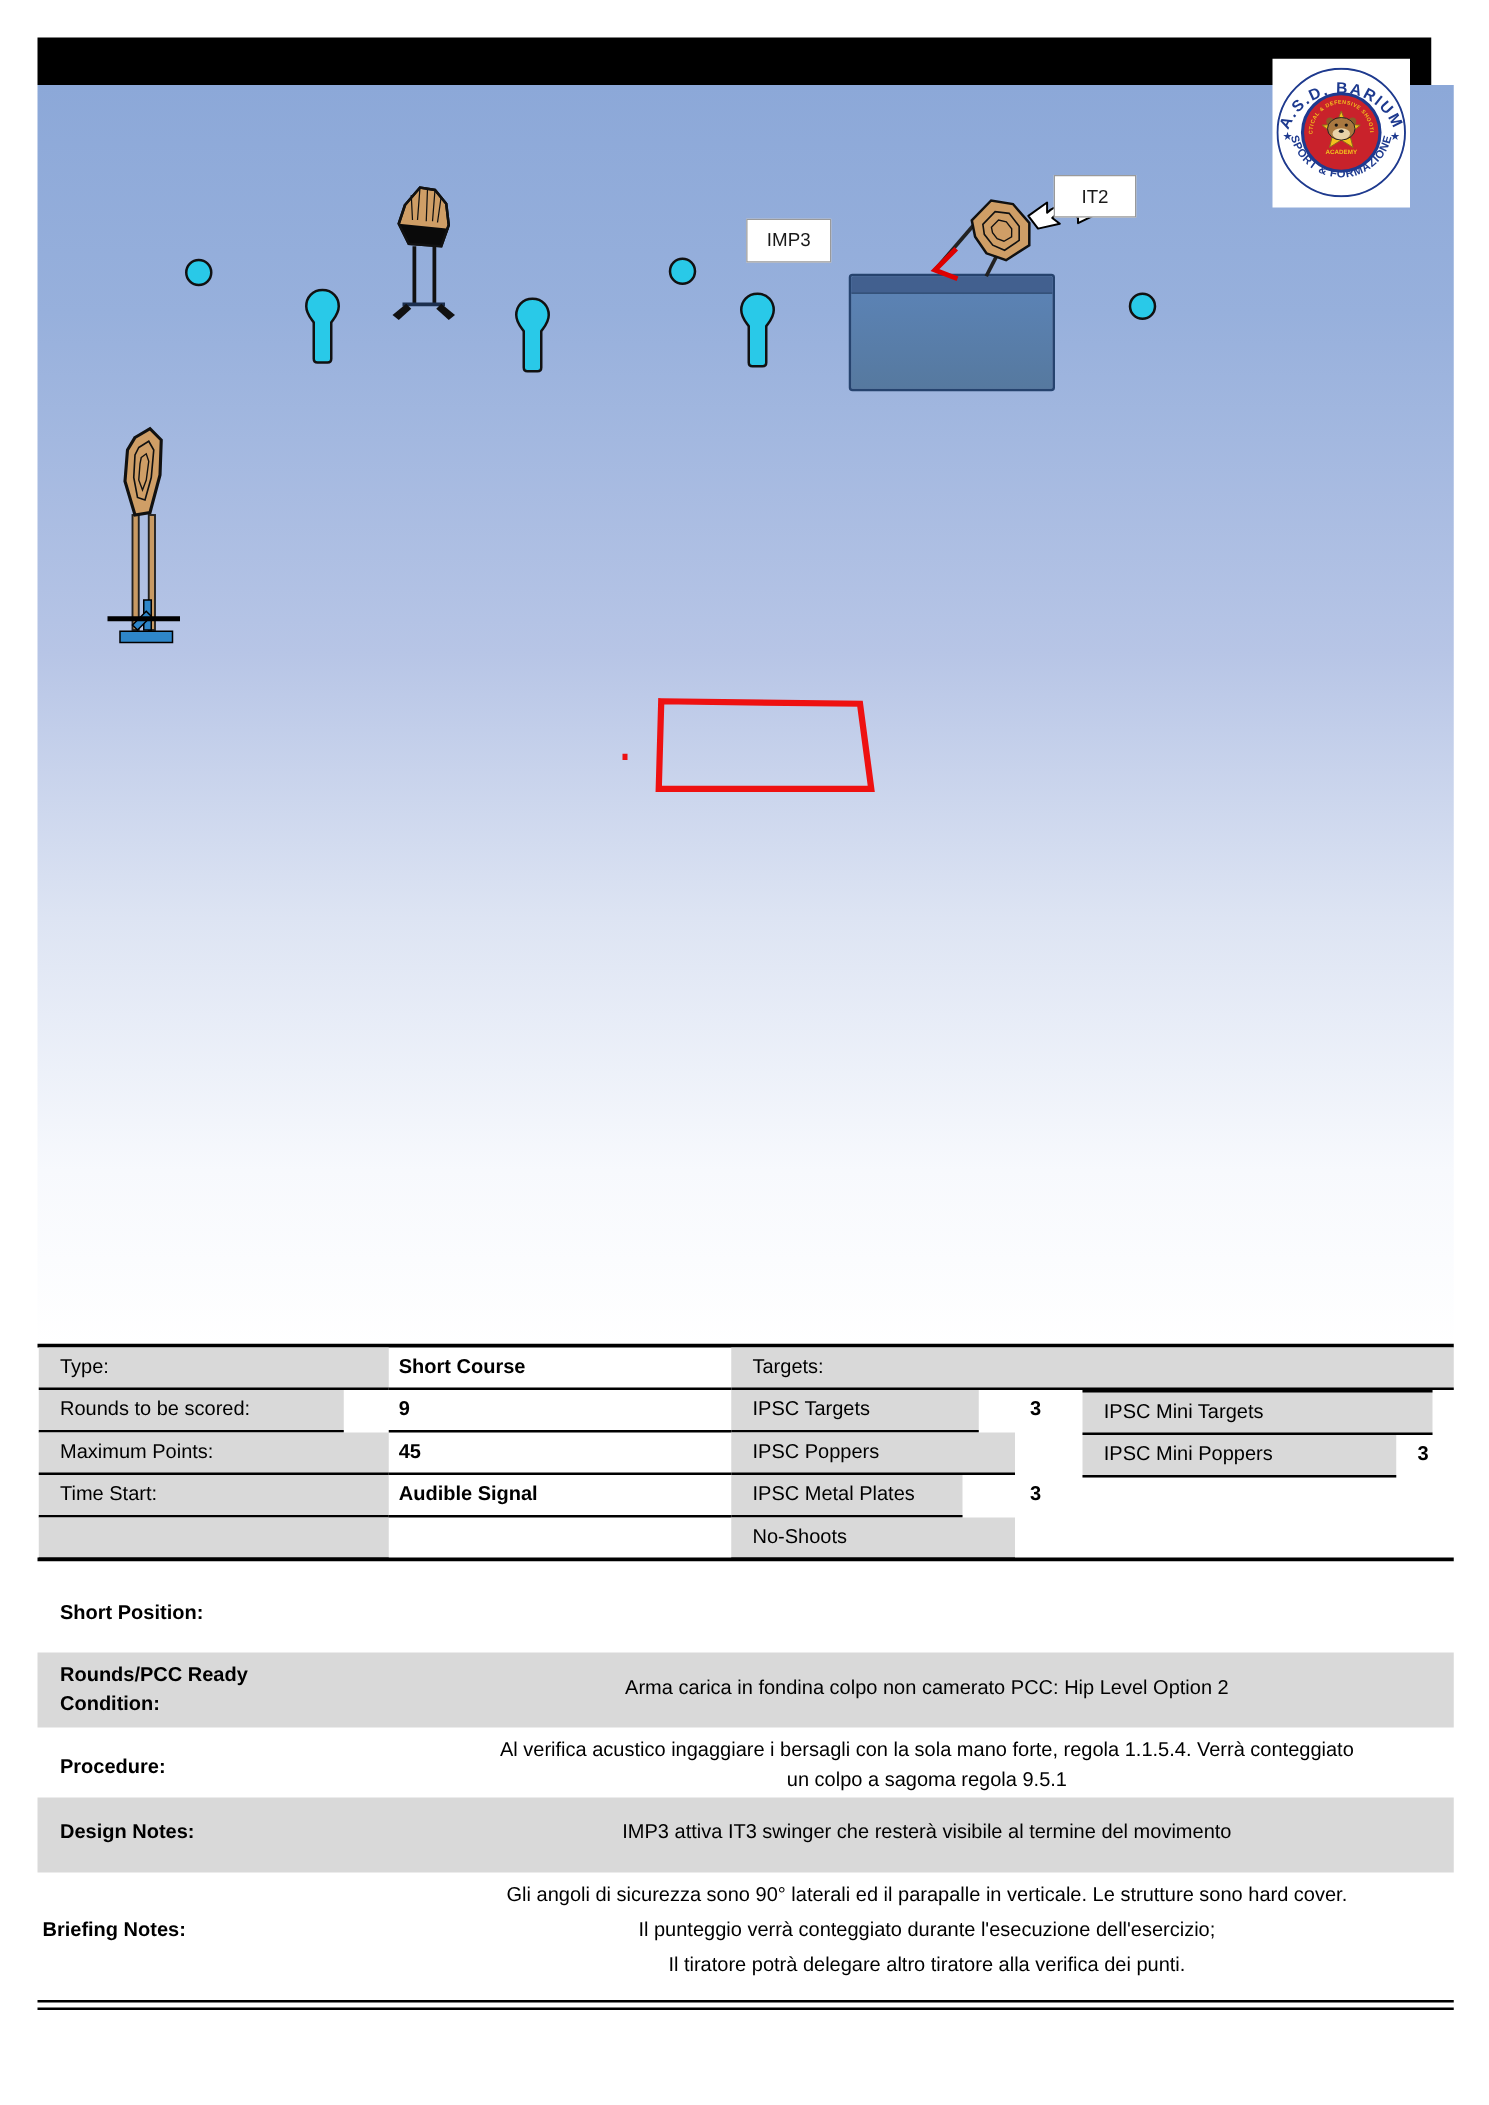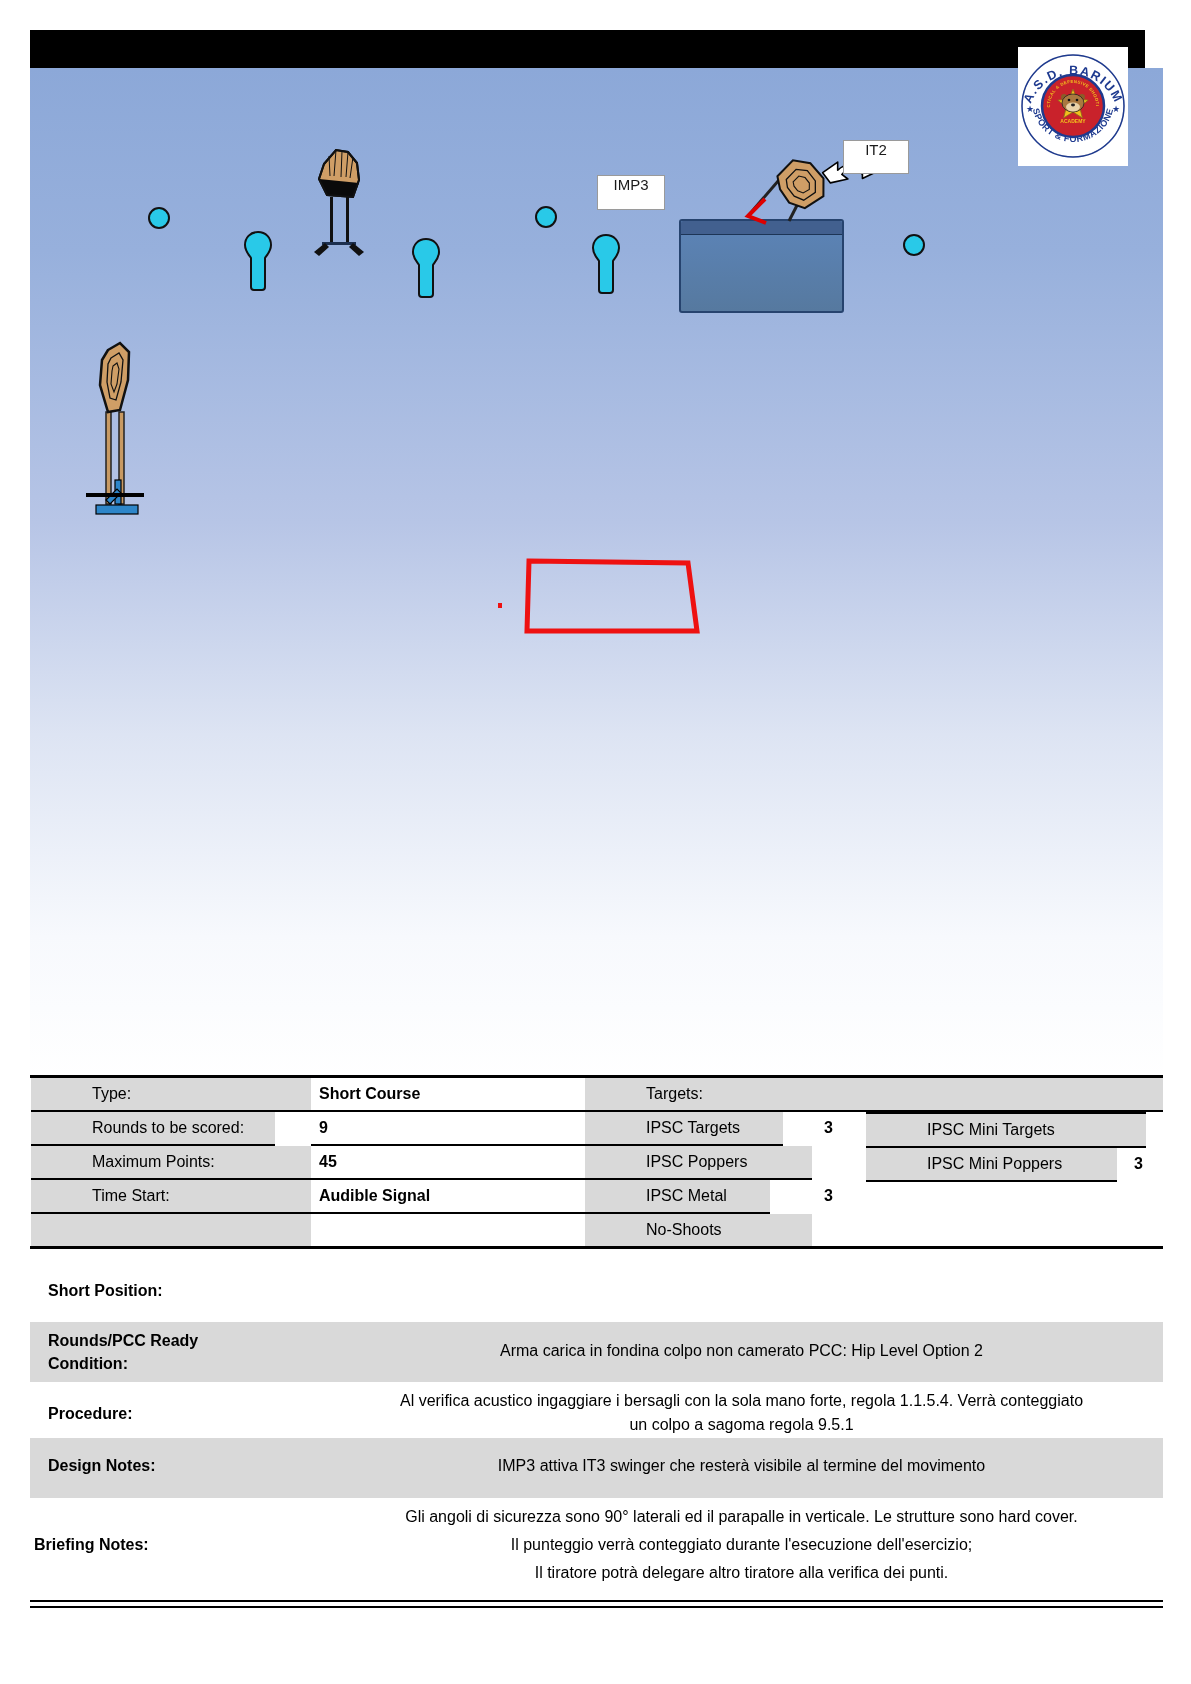--- a/index.html
+++ b/index.html
@@ -11,32 +11,32 @@
   #top-bar{left:30px;top:30px;width:1115px;height:38px;background:#000;}
 
   
   #logo-box{left:1018px;top:47px;width:110px;height:119px;background:#fff;}
 
   
   #arena{left:30px;top:68px;width:1133px;height:1010px;
     background:linear-gradient(180deg,#8ca8d8 0%,#97b0dc 18%,#b7c5e6 45%,#dde4f3 66%,#f7f9fd 86%,#ffffff 100%);}
 
   .label-box{background:#fff;border:1px solid #9a9a9a;text-align:center;
-    font-size:15px;display:flex;justify-content:center;color:#1a1a1a;}
+    font-size:15px;display:flex;align-items:center;justify-content:center;color:#1a1a1a;}
 
   #prop-table{left:649px;top:151px;width:165px;height:94px;border:2px solid #26436e;border-radius:3px;
     background:linear-gradient(180deg,#5c84b8 0%,#56799f 100%);box-sizing:border-box;}
   #prop-table .tabletop{position:absolute;left:0;top:0;width:100%;height:13px;
     background:#42608f;border-bottom:1px solid #1d3556;border-radius:2px 2px 0 0;}
 
   
   .gray{background:#d9d9d9;}
   .cell{position:absolute;height:32px;line-height:32px;font-size:16px;box-sizing:content-box;
         border-bottom:2px solid #000;}
-  .cell .pad{padding-left:17px;margin-left:44px;}
+  .cell .pad{padding-left:17px;}
   .val{position:absolute;height:32px;line-height:32px;font-size:16px;font-weight:bold;}
   #tbl-top-rule{left:30px;top:1075px;width:1133px;height:3px;background:#000;}
   #tbl-bottom-rule{left:30px;top:1246px;width:1133px;height:3px;background:#000;}
 
   
   .sec-label{position:absolute;font-weight:bold;font-size:16px;}
   .sec-value{position:absolute;left:320px;width:843px;text-align:center;font-size:16px;}
   .band{position:absolute;left:30px;width:1133px;}
   #double-rule{left:30px;top:1600px;width:1133px;height:4px;border-top:2px solid #000;border-bottom:2px solid #000;}
 

